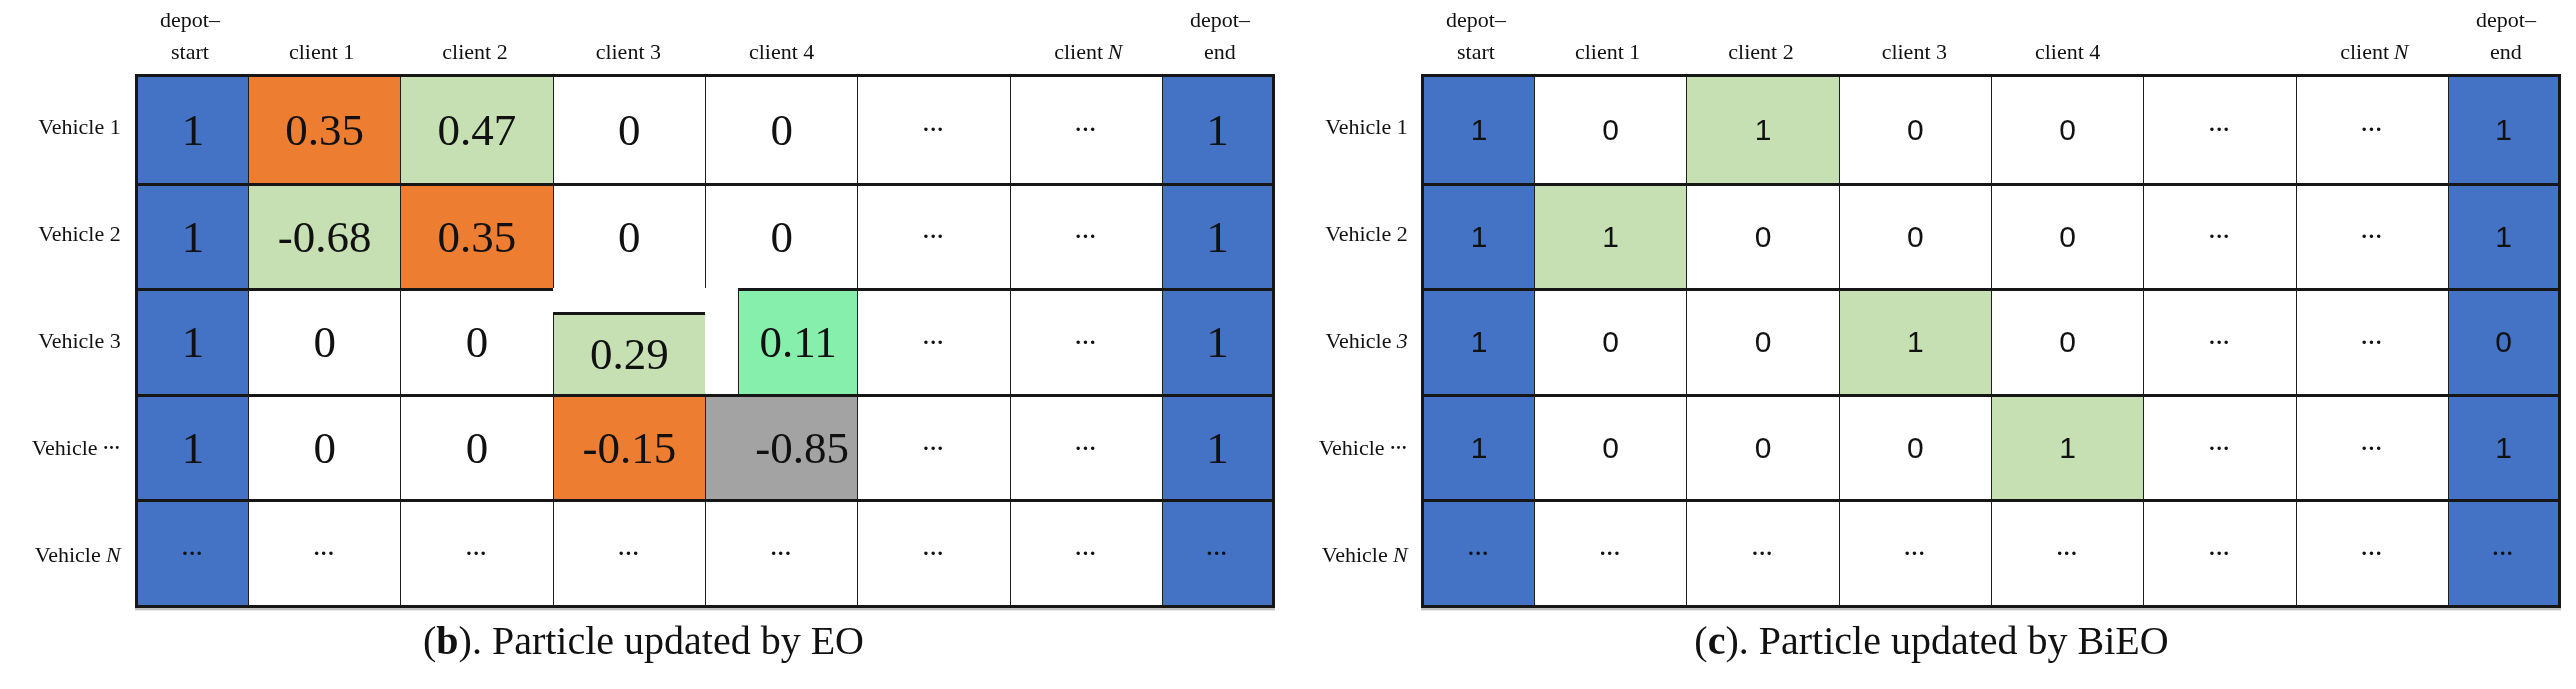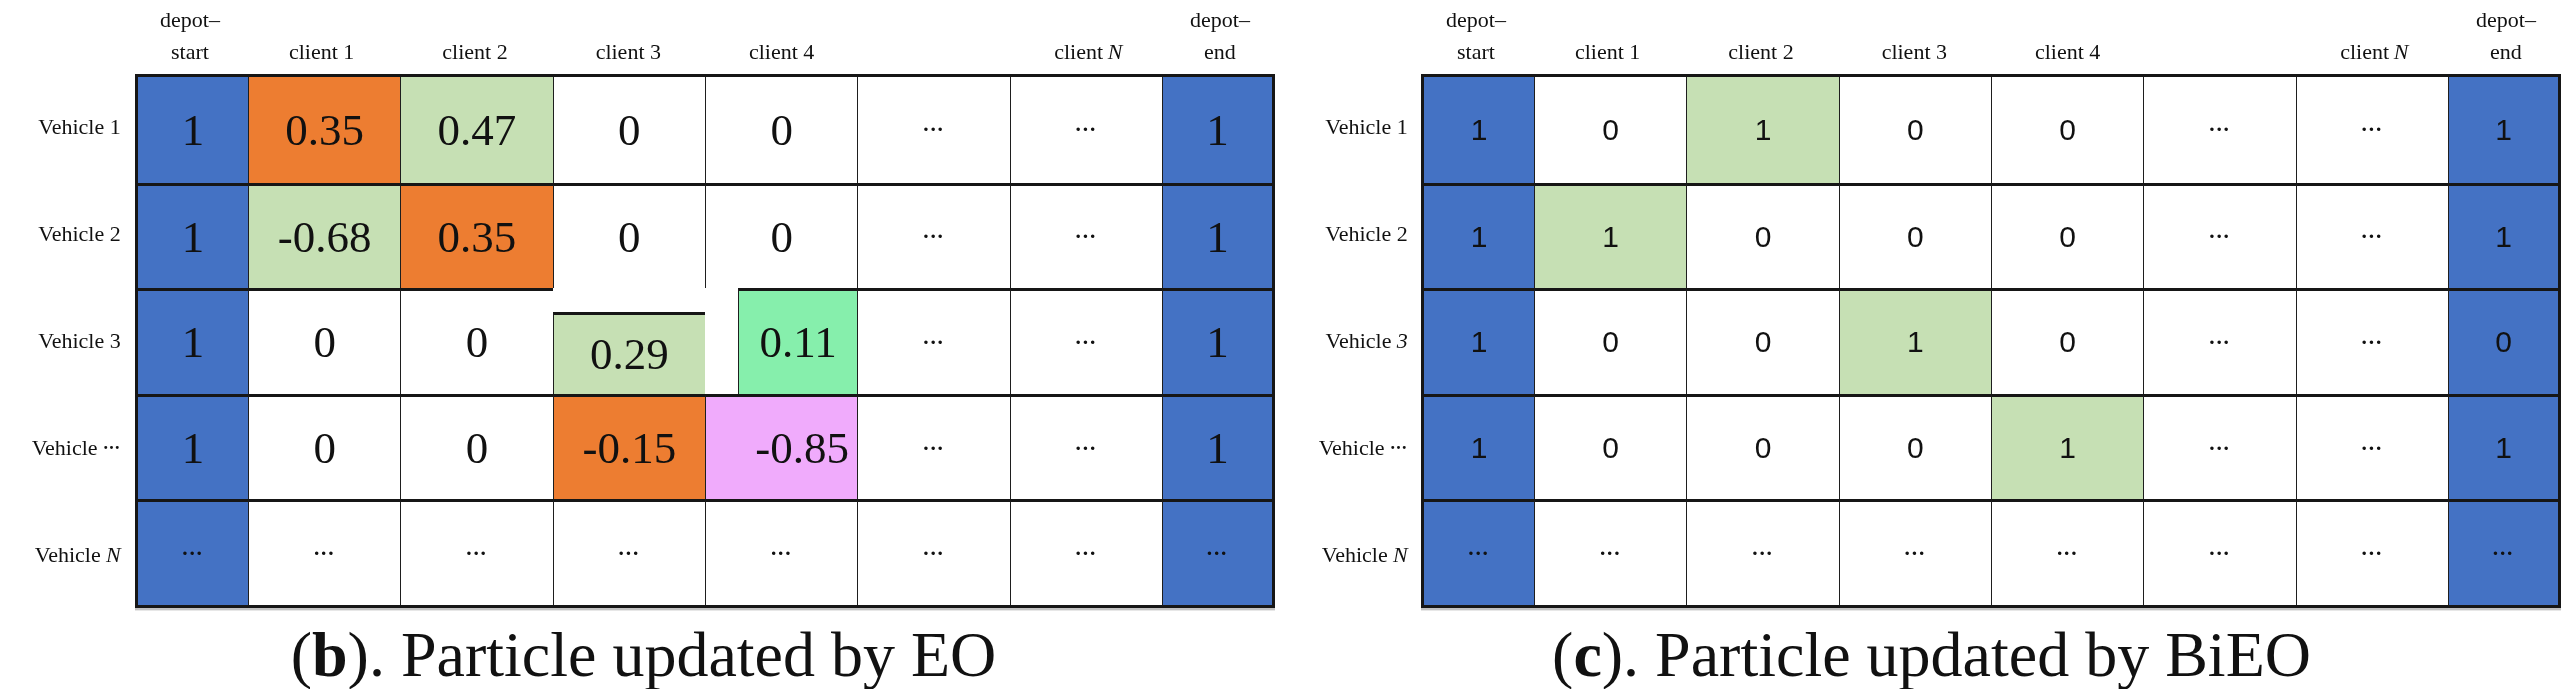--- a/index.html
+++ b/index.html
@@ -64,21 +64,21 @@
     display:inline-block;
     font-family:"Liberation Serif","DejaVu Serif",serif;
     font-size:21.4px;letter-spacing:1.8px;font-weight:bold;
     transform:translateY(-22%);
   }
   .ldots{font-size:18px;letter-spacing:1.2px;margin-left:6px;transform:translateY(-18%);}
 
   
   .caption{
     position:absolute;left:0;right:0;top:617px;height:71px;
-    text-align:center;font-size:64px;line-height:1.2;
+    text-align:center;font-size:40px;line-height:1.2;
     white-space:nowrap;
   }
   .caption b{font-weight:bold;}
 </style>
 </head>
 <body>
 
 <div class="figure">
 
   <section class="panel" data-panel="0">
@@ -207,21 +207,21 @@
         </div>
         <div class="cell bt bl" style="background: rgb(255, 255, 255);">
           <span>0</span>
         </div>
         <div class="cell bt bl" style="background: rgb(255, 255, 255);">
           <span>0</span>
         </div>
         <div class="cell bt bl" style="background: rgb(237, 125, 49);">
           <span>-0.15</span>
         </div>
-        <div class="cell bt bl" style="background: #f0abfc; padding-left: 41px;">
+        <div class="cell bt bl" style="background: #a3a3a3; padding-left: 41px;">
           <span>-0.85</span>
         </div>
         <div class="cell bt bl" style="background: rgb(255, 255, 255);">
           <span class="dots">...</span>
         </div>
         <div class="cell bt bl" style="background: rgb(255, 255, 255);">
           <span class="dots">...</span>
         </div>
         <div class="cell bt bl" style="background: rgb(68, 114, 196);">
           <span>1</span>

